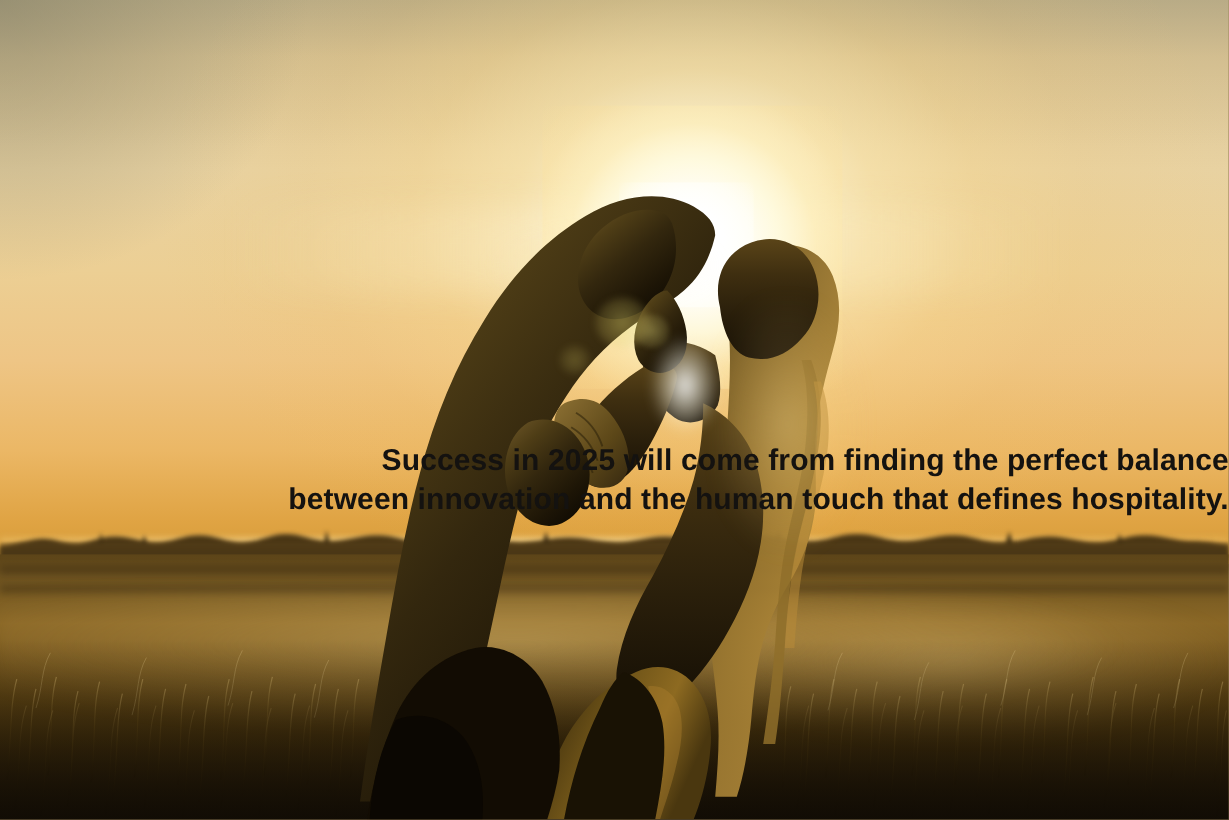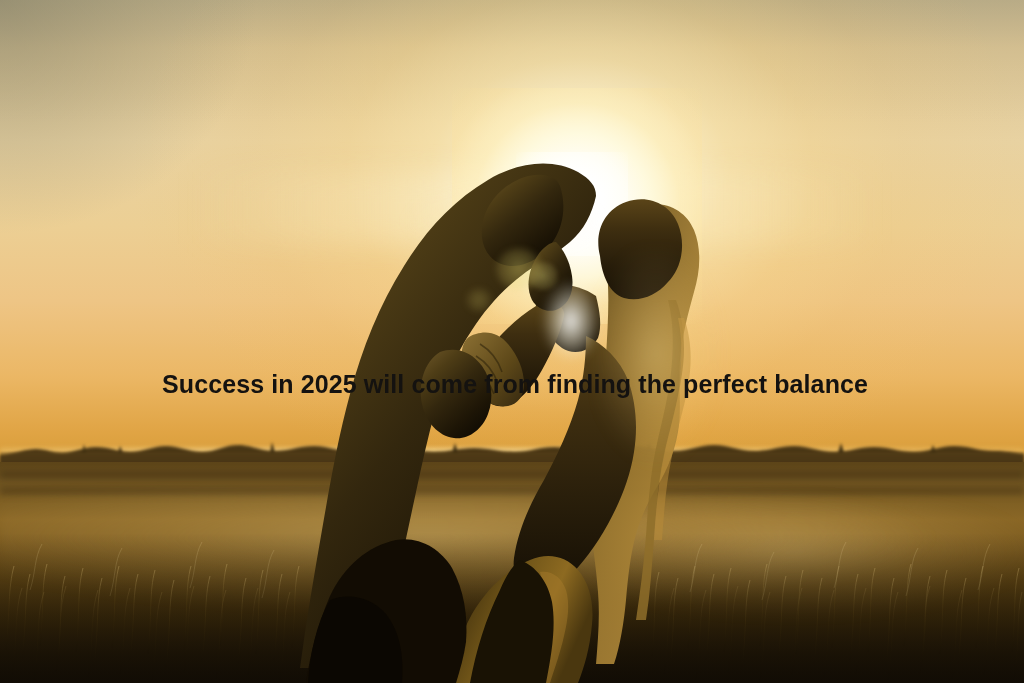--- a/index.html
+++ b/index.html
@@ -188,21 +188,21 @@
   .gap-glow {
     position:absolute; left:536px; top:276px; width:70px; height:90px;
     background:radial-gradient(ellipse 30px 42px at 50% 50%,
       rgba(255,255,252,0.90) 0%, rgba(255,250,228,0.45) 50%, rgba(255,244,206,0) 100%);
     filter:blur(5px);
   }
 
   
   .caption {
     position:absolute; left:0; top:368px; width:1024px;
-    text-align:center;
+    text-align:right;
     font-size:25px;
     line-height:32px;
     font-weight:700;
     color:#141210;
     letter-spacing:0.1px;
     white-space:nowrap;
   }
   .caption .ln { display:block; }
   .caption .ln1 { padding-left:6px; }
   .caption .ln2 { padding-left:0px; }
@@ -479,15 +479,16 @@
 
     <div class="gap-glow"></div>
 
     <div class="flare flare-a"></div>
     <div class="flare flare-b"></div>
     <div class="flare flare-c"></div>
   </div>
 
   <div class="caption">
     <span class="ln ln1">Success in 2025 will come from finding the perfect balance</span>
+    <span class="ln ln2">between innovation and the human touch that defines hospitality.</span>
   </div>
 
 </div>
 
 </body></html>

